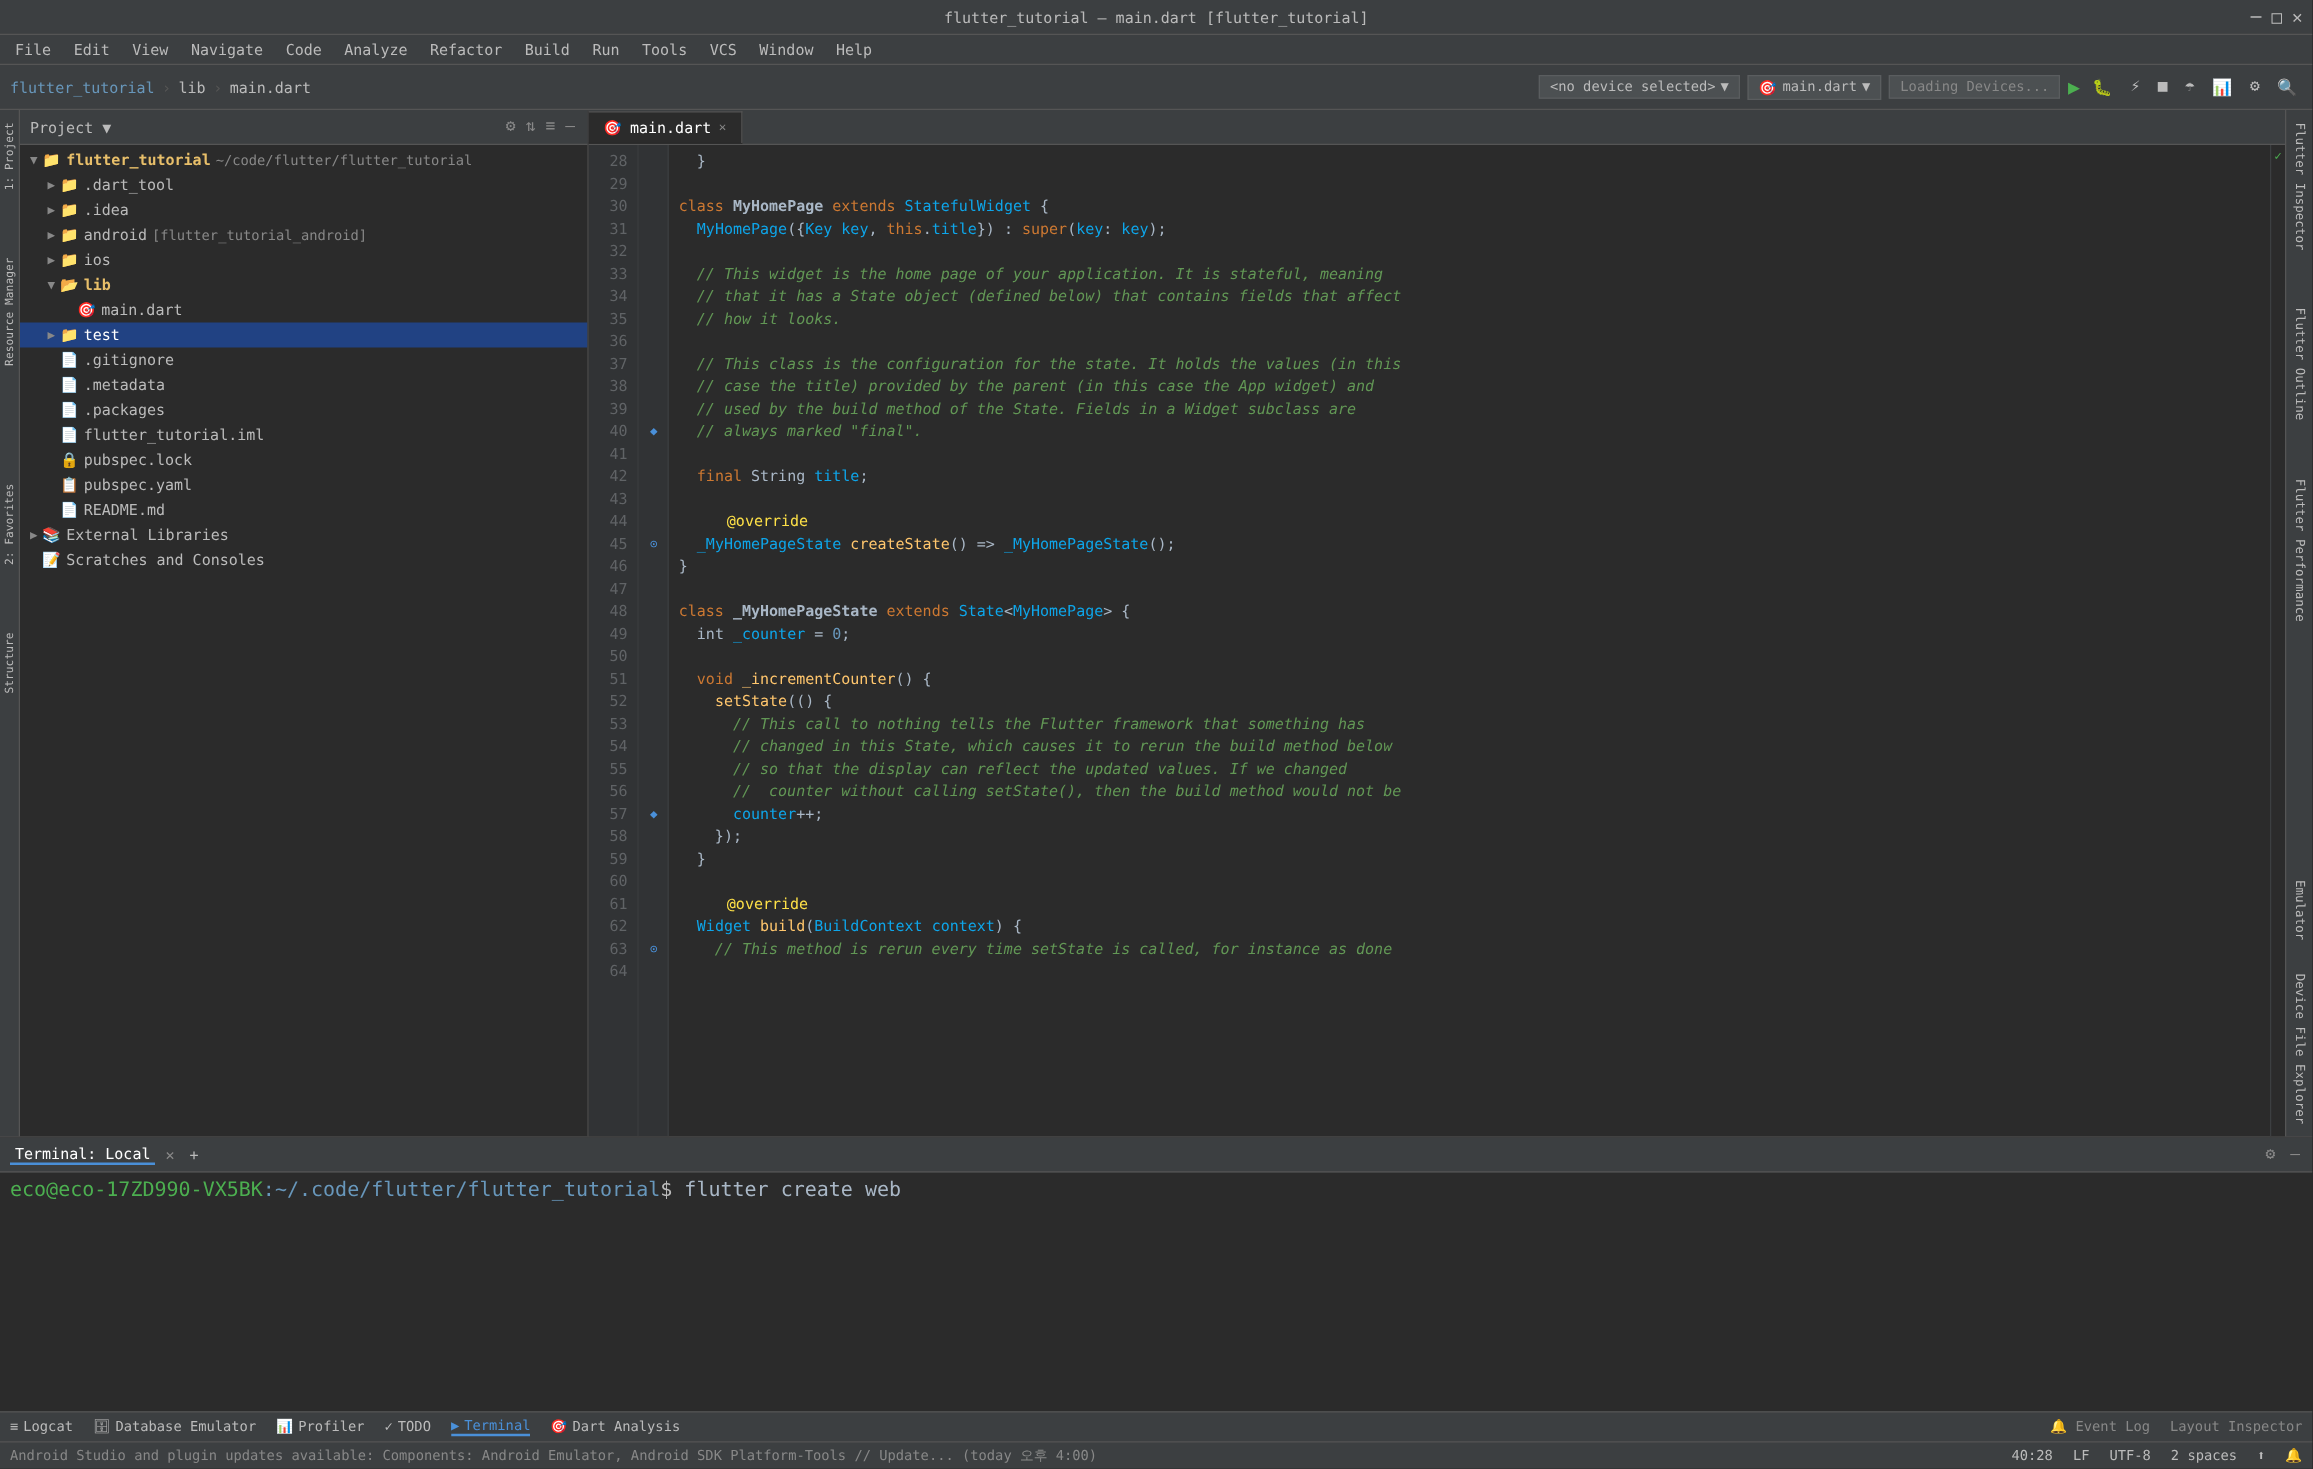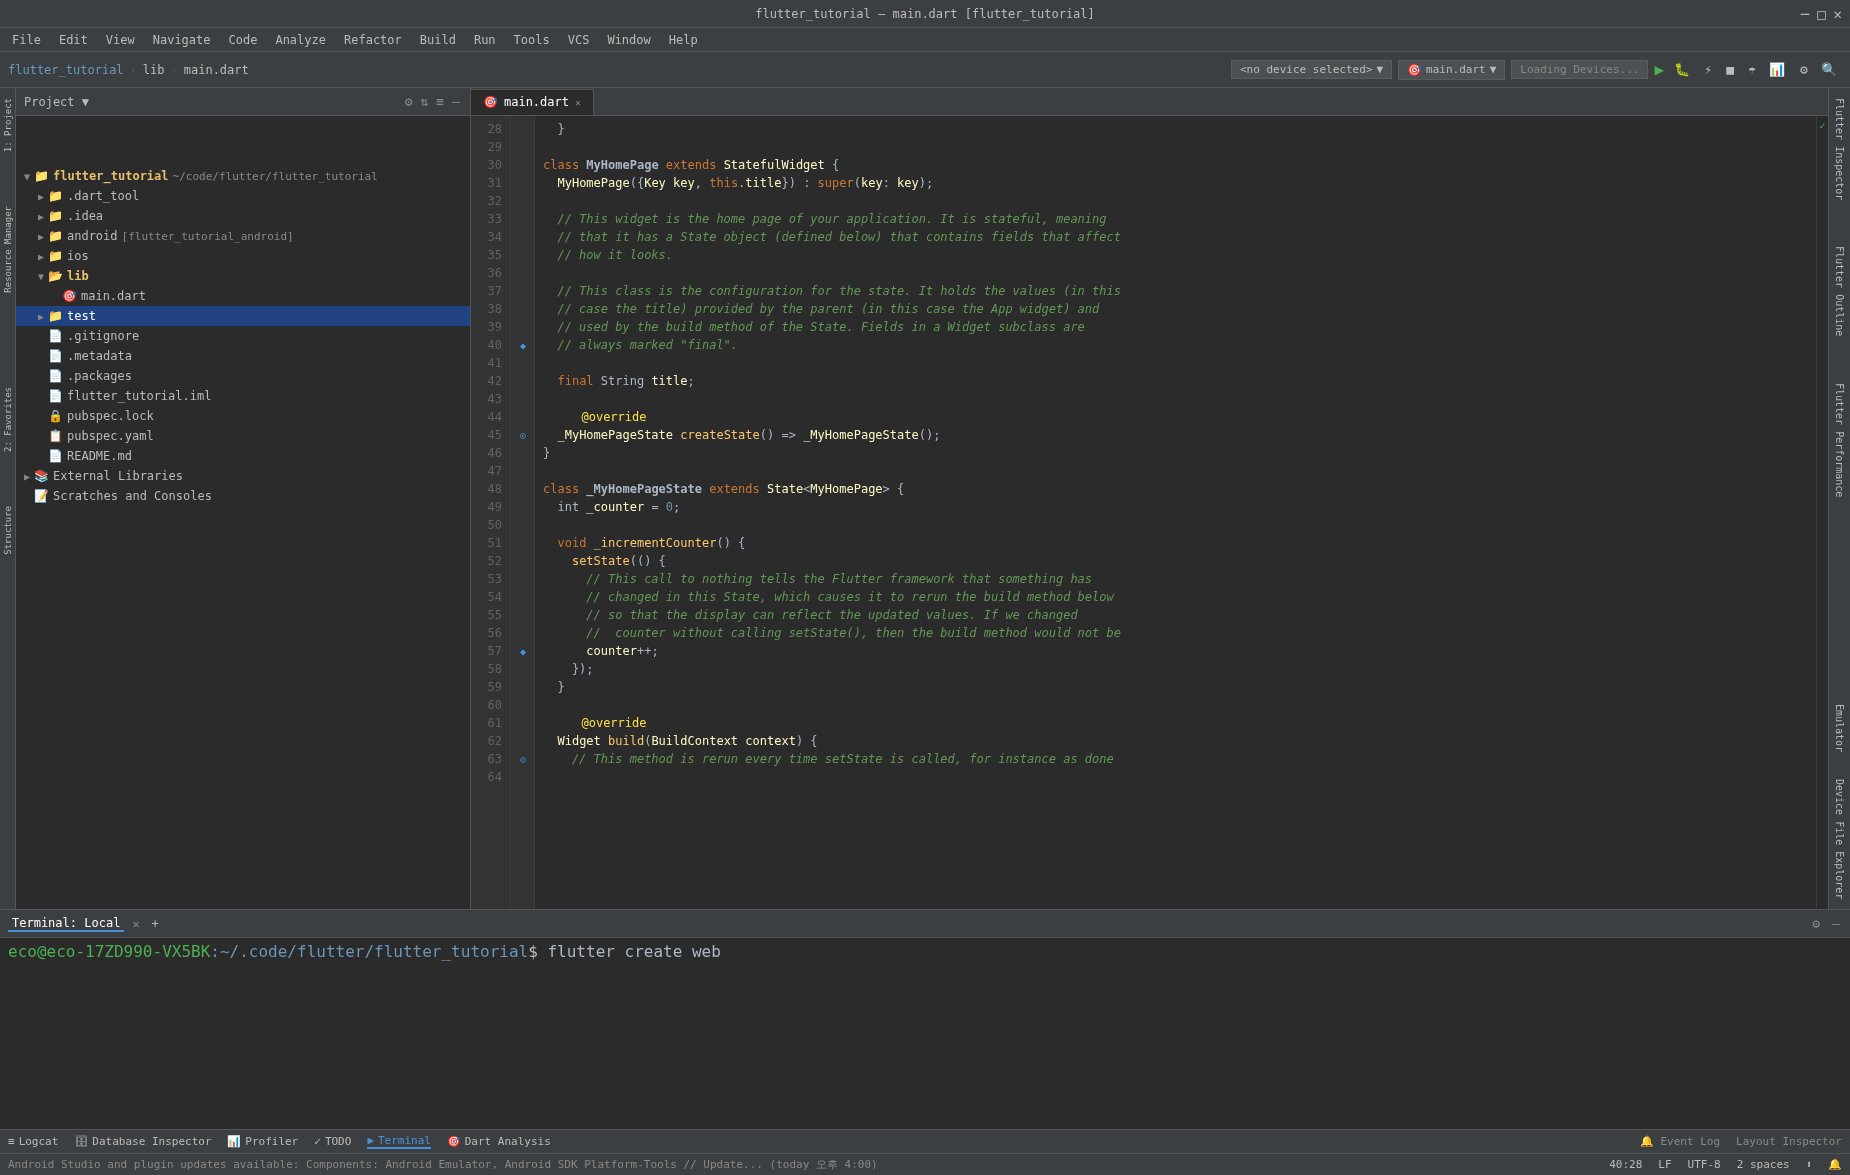--- a/index.html
+++ b/index.html
@@ -118,21 +118,20 @@
       height: calc(1175px - 28px - 24px - 36px - 24px - 28px);
     }
 
     
     .project-panel {
       width: 455px;
       background: #2b2b2b;
       border-right: 1px solid #555;
       display: flex;
       flex-direction: column;
-      gap: 48px;
     }
     .project-panel-header {
       background: #3c3f41;
       height: 28px;
       display: flex;
       align-items: center;
       padding: 0 8px;
       border-bottom: 1px solid #555;
       gap: 4px;
     }
@@ -229,21 +228,21 @@
       font-size: 12px;
     }
     .code-line {
       height: 18px;
       display: flex;
       align-items: center;
       white-space: pre;
       position: relative;
     }
     .kw { color: #cc7832; }
-    .cls { color: #fef9c3; }
+    .cls { color: #0ea5e9; }
     .fn { color: #ffc66d; }
     .num { color: #6897bb; }
     .cmt { color: #629755; font-style: italic; }
     .ann { color: #fde047; margin-left: 24px; }
     .type { color: #a9b7c6; }
     .punc { color: #a9b7c6; }
     .bold-cls { color: #a9b7c6; font-weight: bold; }
 
     
     .right-sidebar {
@@ -755,21 +754,21 @@
   </div>
 </div>
 
 <div class="bottom-bar">
   <div class="bottom-tool">
     <span>≡</span>
     <span>Logcat</span>
   </div>
   <div class="bottom-tool">
     <span>🗄</span>
-    <span>Database Inspector</span>
+    <span>Database Emulator</span>
   </div>
   <div class="bottom-tool">
     <span>📊</span>
     <span>Profiler</span>
   </div>
   <div class="bottom-tool">
     <span>✓</span>
     <span>TODO</span>
   </div>
   <div class="bottom-tool active">

